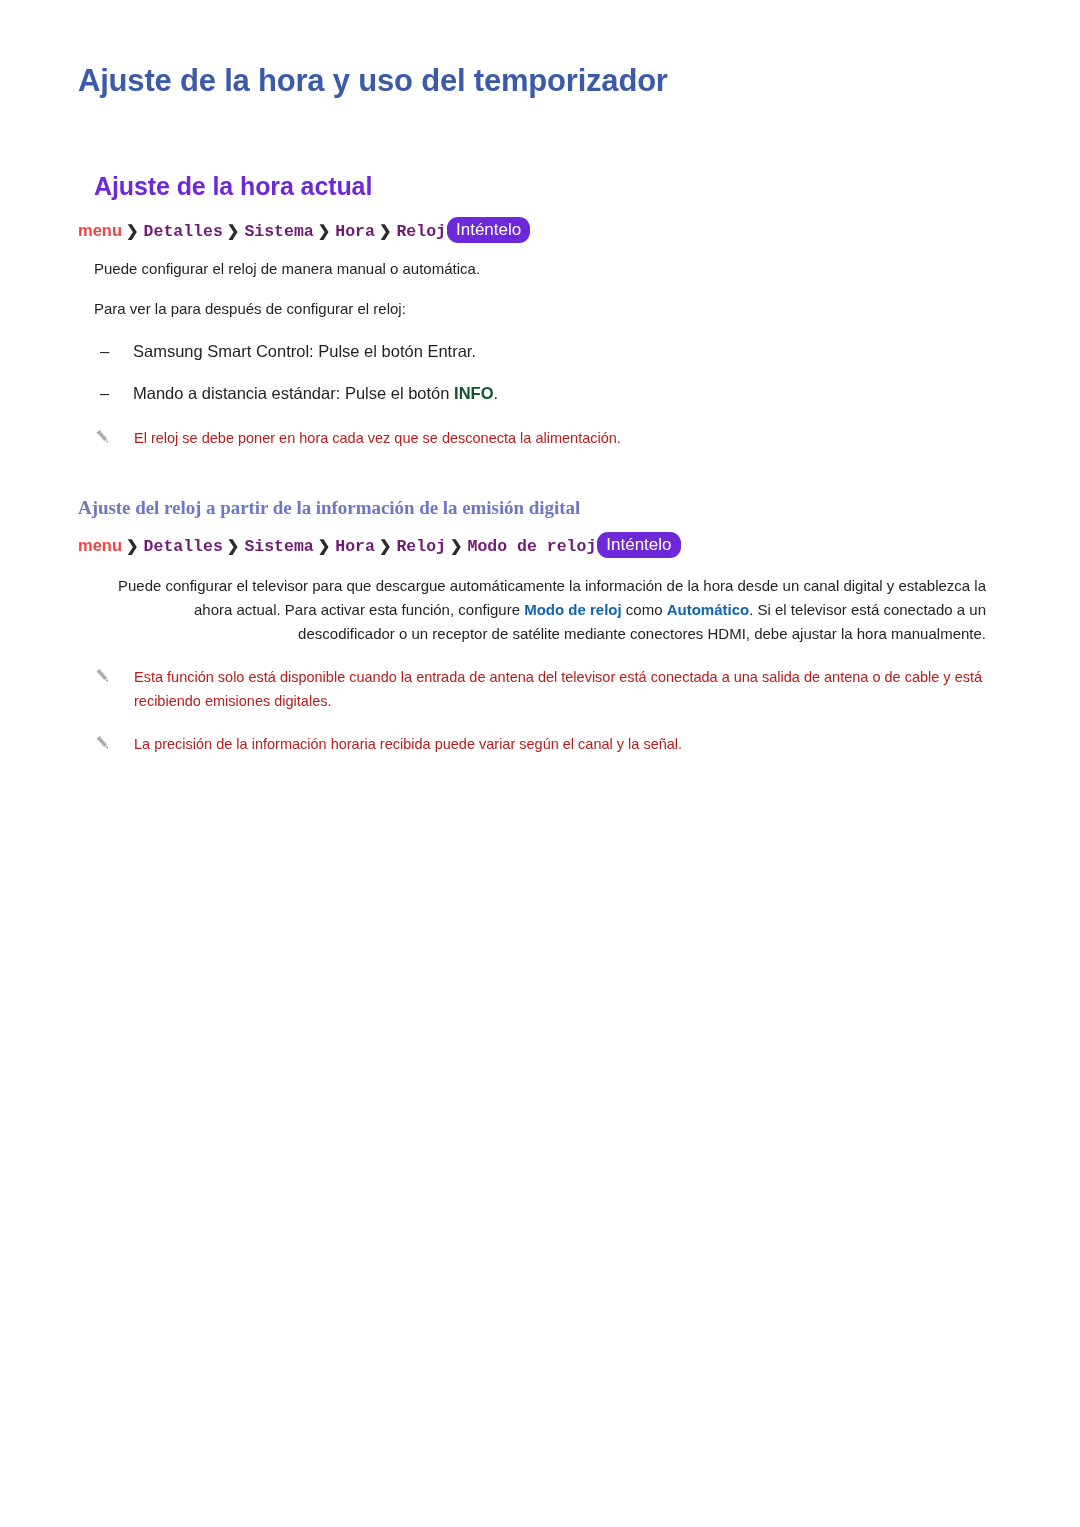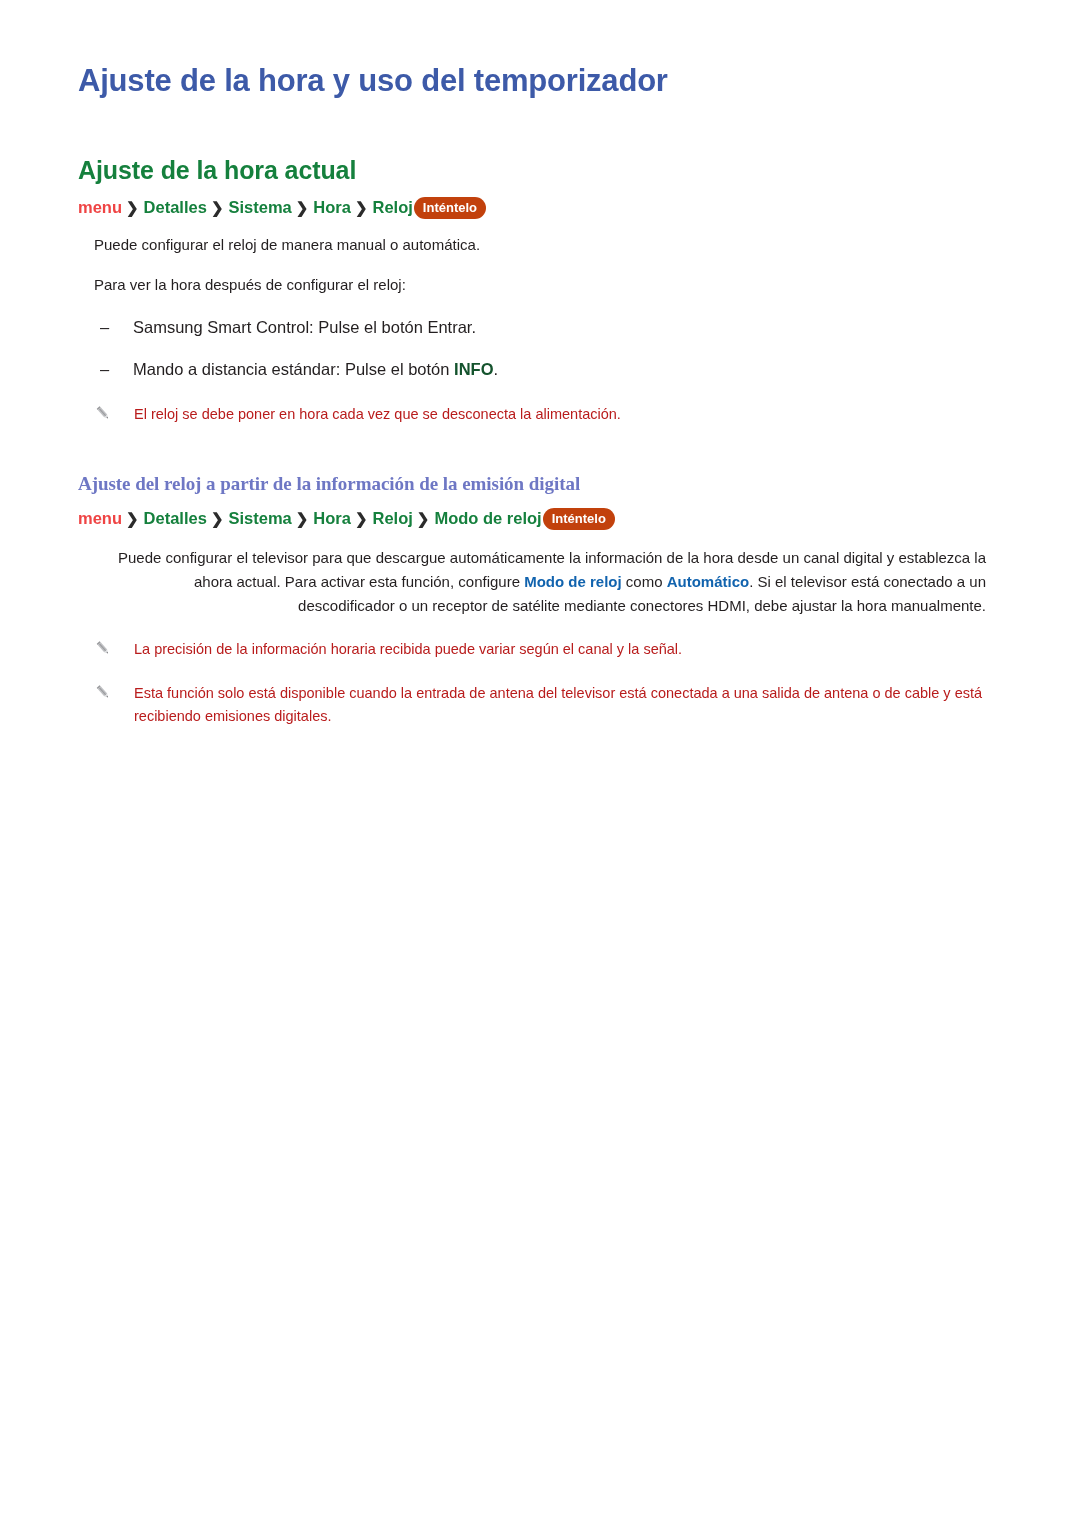--- a/index.html
+++ b/index.html
@@ -30,26 +30,26 @@
     margin: 0;
     padding-top: 62px;
     font-size: 31px;
     font-weight: bold;
     line-height: 1.2;
     letter-spacing: -0.2px;
     color: #3d5aa8;
   }
 
   .section-title {
-    margin: 0;
+    margin: 16px;
     font-size: 25px;
     font-weight: bold;
     line-height: 1.2;
     letter-spacing: -0.1px;
-    color: #15803d;
+    color: #6d28d9;
   }
   .section-title.first { padding-top: 56px; }
 
   .subsection-title {
     margin: 0;
     font-size: 19px;
     font-weight: bold;
     line-height: 1.25;
     letter-spacing: -0.05px;
     color: #6e77c4;
@@ -58,33 +58,33 @@
 
   
   .breadcrumb {
     margin-top: 12px;
     font-size: 16.5px;
     font-weight: bold;
     line-height: 1.3;
     white-space: nowrap;
   }
   .crumb-menu { color: #ef4444; }
-  .crumb { color: #15803d; }
+  .crumb { color: #701a75; font-family: Liberation Mono, monospace; }
   .crumb-sep {
     color: #2b2b2b;
     font-weight: bold;
     font-size: 15px;
     padding: 0 5px 0 4px;
   }
   .try-badge {
     display: inline-block;
-    background: #c2410c;
+    background: #6d28d9;
     color: #ffffff;
-    font-size: 13px;
-    font-weight: bold;
+    font-size: 17px;
+    font-weight: normal;
     line-height: 1;
     padding: 4px 9px 5px 9px;
     border-radius: 11px;
     margin-left: 1px;
     vertical-align: 1px;
   }
 
   
   .para {
     margin: 16px;
@@ -143,21 +143,21 @@
 
   <h1 class="page-title">Ajuste de la hora y uso del temporizador</h1>
 
   <h2 class="section-title first">Ajuste de la hora actual</h2>
 
   <div class="breadcrumb">
     <span class="crumb-menu">menu</span><span class="crumb-sep">❯</span><span class="crumb">Detalles</span><span class="crumb-sep">❯</span><span class="crumb">Sistema</span><span class="crumb-sep">❯</span><span class="crumb">Hora</span><span class="crumb-sep">❯</span><span class="crumb">Reloj</span><span class="try-badge">Inténtelo</span>
   </div>
 
   <p class="para gap">Puede configurar el reloj de manera manual o automática.</p>
-  <p class="para gap">Para ver la hora después de configurar el reloj:</p>
+  <p class="para gap">Para ver la para después de configurar el reloj:</p>
 
   <ul class="dash-list">
     <li class="dash-item">
       <span class="dash">–</span><span>Samsung Smart Control: Pulse el botón Entrar.</span>
     </li>
     <li class="dash-item">
       <span class="dash">–</span><span>Mando a distancia estándar: Pulse el botón </span><span class="b-teal">INFO</span><span>.</span>
     </li>
   </ul>
 
@@ -187,29 +187,29 @@
   <div class="note">
     <svg class="note-icon" viewBox="0 0 18 18" xmlns="http://www.w3.org/2000/svg">
       <g transform="rotate(-42 9 9)">
         <rect x="7.1" y="1.6" width="4.0" height="1.9" rx="0.5" fill="#9a9b9e"></rect>
         <rect x="7.1" y="3.6" width="4.0" height="9.3" fill="#bfc0c3"></rect>
         <rect x="8.6" y="3.6" width="1.1" height="9.3" fill="#9a9b9e"></rect>
         <polygon points="7.1,12.9 11.1,12.9 9.1,16.4" fill="#d9dadc"></polygon>
         <polygon points="8.4,14.9 9.8,14.9 9.1,16.4" fill="#6d6e71"></polygon>
       </g>
     </svg>
-    <span>La precisión de la información horaria recibida puede variar según el canal y la señal.</span>
+    <span>Esta función solo está disponible cuando la entrada de antena del televisor está conectada a una salida de antena o de cable y está recibiendo emisiones digitales.</span>
   </div>
 
   <div class="note">
     <svg class="note-icon" viewBox="0 0 18 18" xmlns="http://www.w3.org/2000/svg">
       <g transform="rotate(-42 9 9)">
         <rect x="7.1" y="1.6" width="4.0" height="1.9" rx="0.5" fill="#9a9b9e"></rect>
         <rect x="7.1" y="3.6" width="4.0" height="9.3" fill="#bfc0c3"></rect>
         <rect x="8.6" y="3.6" width="1.1" height="9.3" fill="#9a9b9e"></rect>
         <polygon points="7.1,12.9 11.1,12.9 9.1,16.4" fill="#d9dadc"></polygon>
         <polygon points="8.4,14.9 9.8,14.9 9.1,16.4" fill="#6d6e71"></polygon>
       </g>
     </svg>
-    <span>Esta función solo está disponible cuando la entrada de antena del televisor está conectada a una salida de antena o de cable y está recibiendo emisiones digitales.</span>
+    <span>La precisión de la información horaria recibida puede variar según el canal y la señal.</span>
   </div>
 
 </div>
 
 </body></html>

